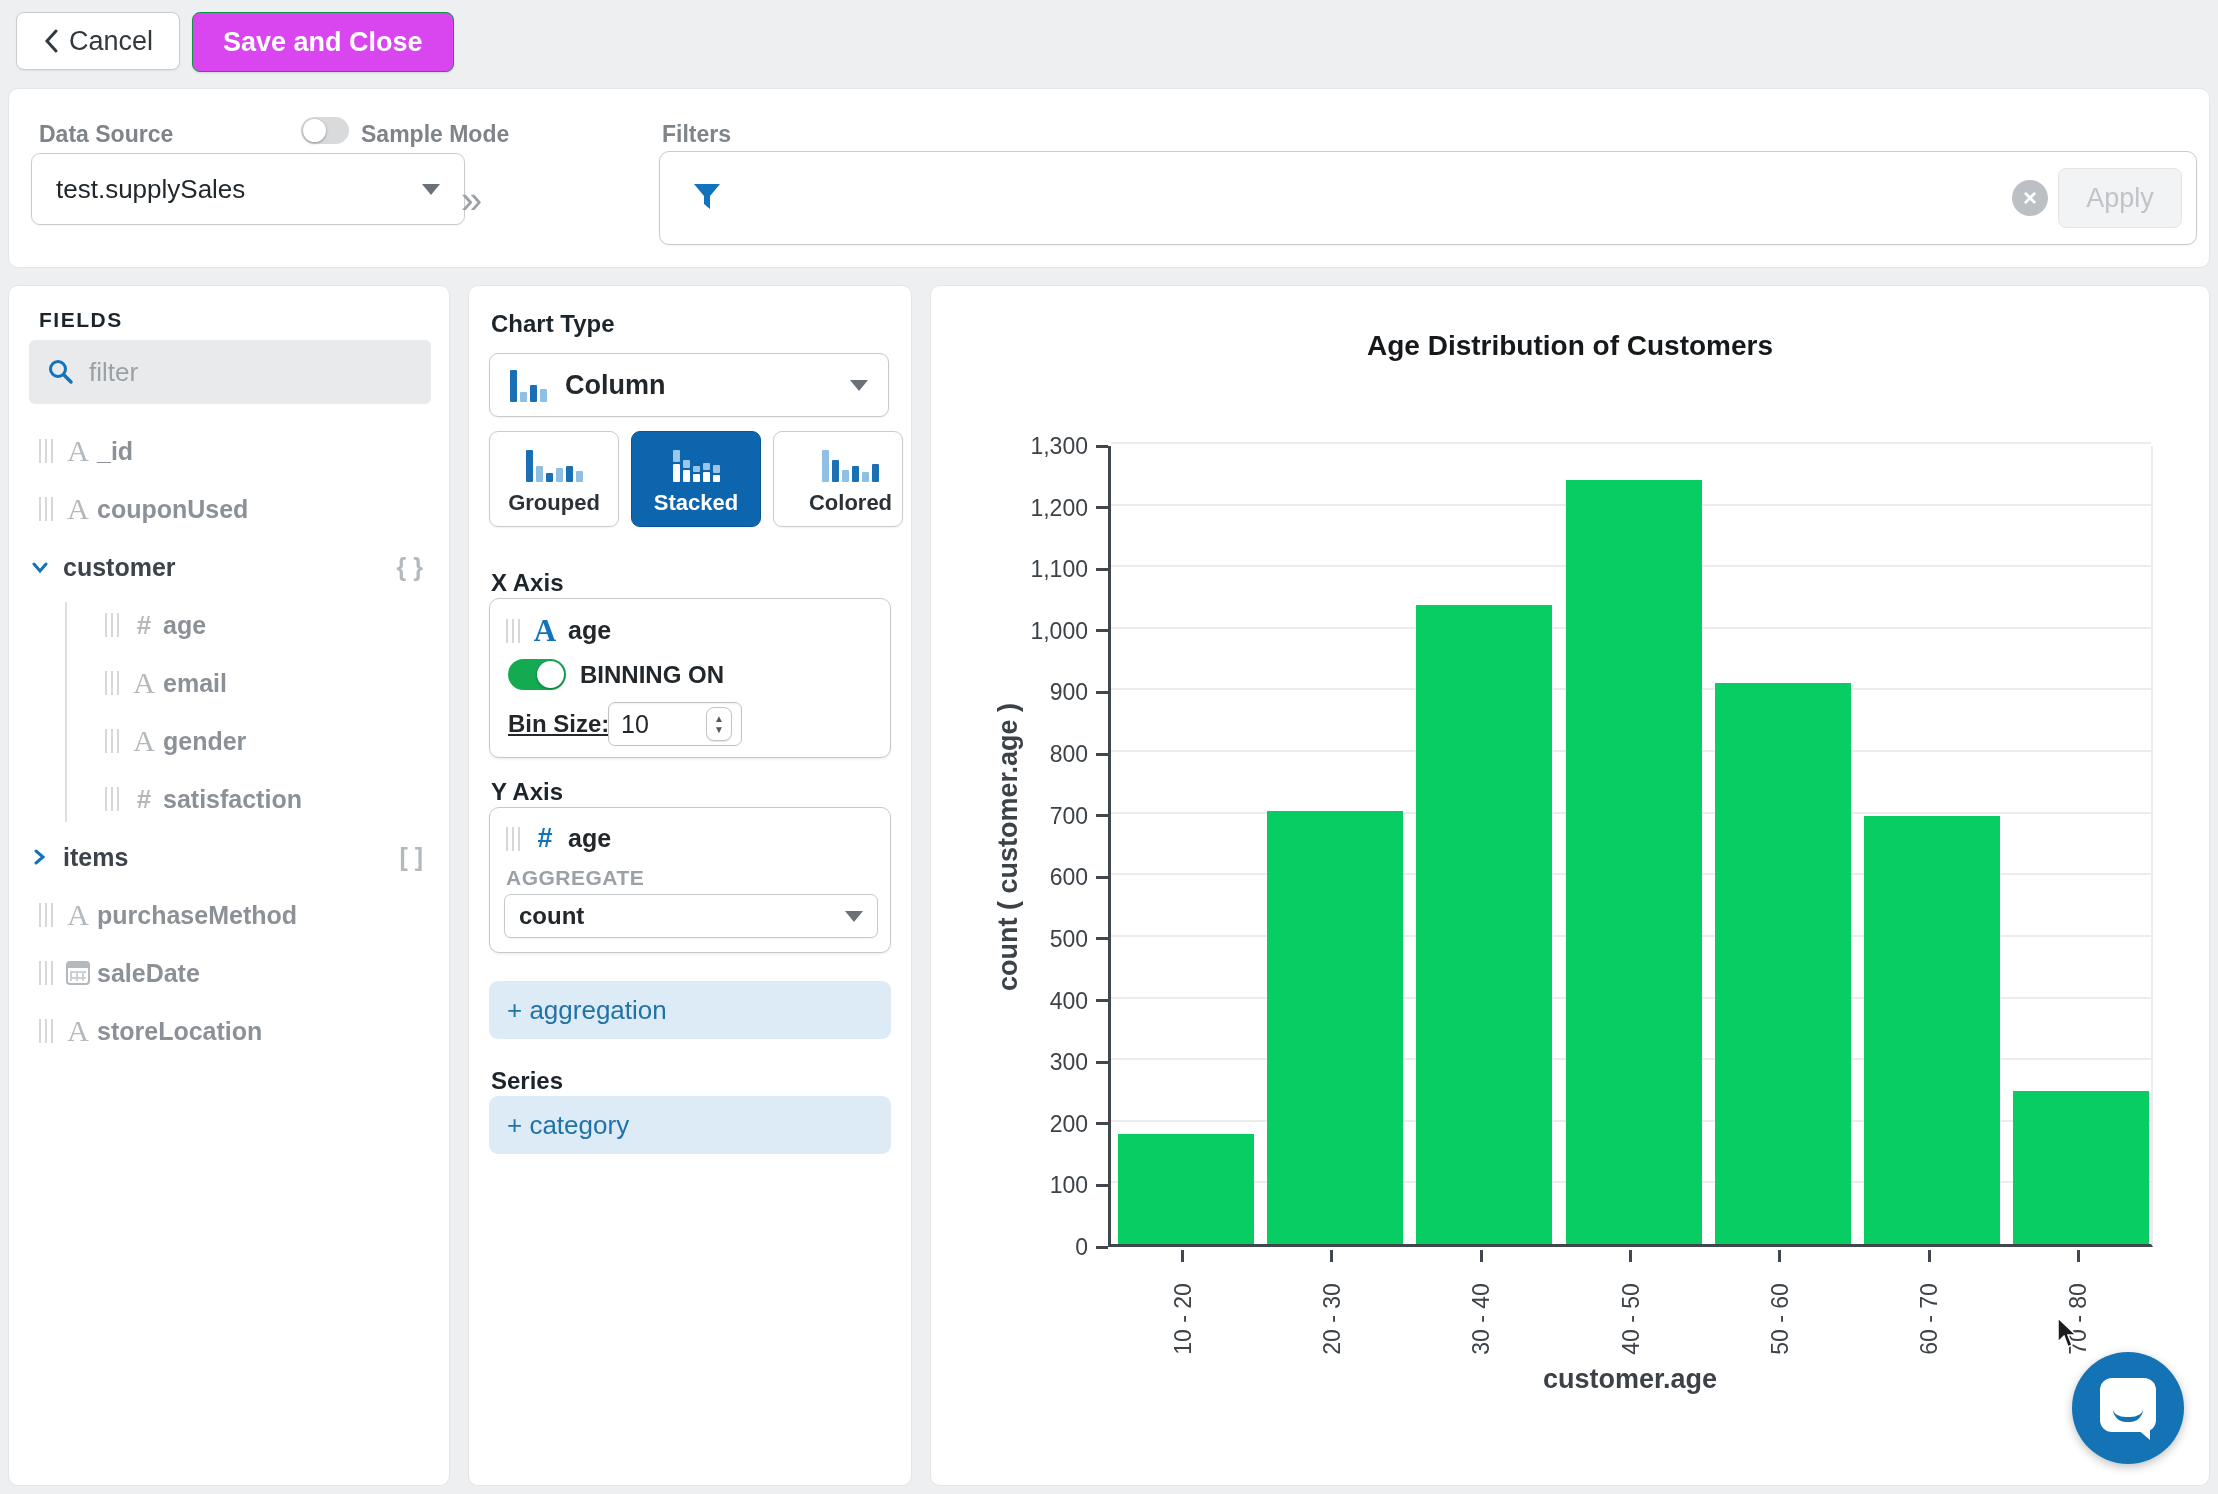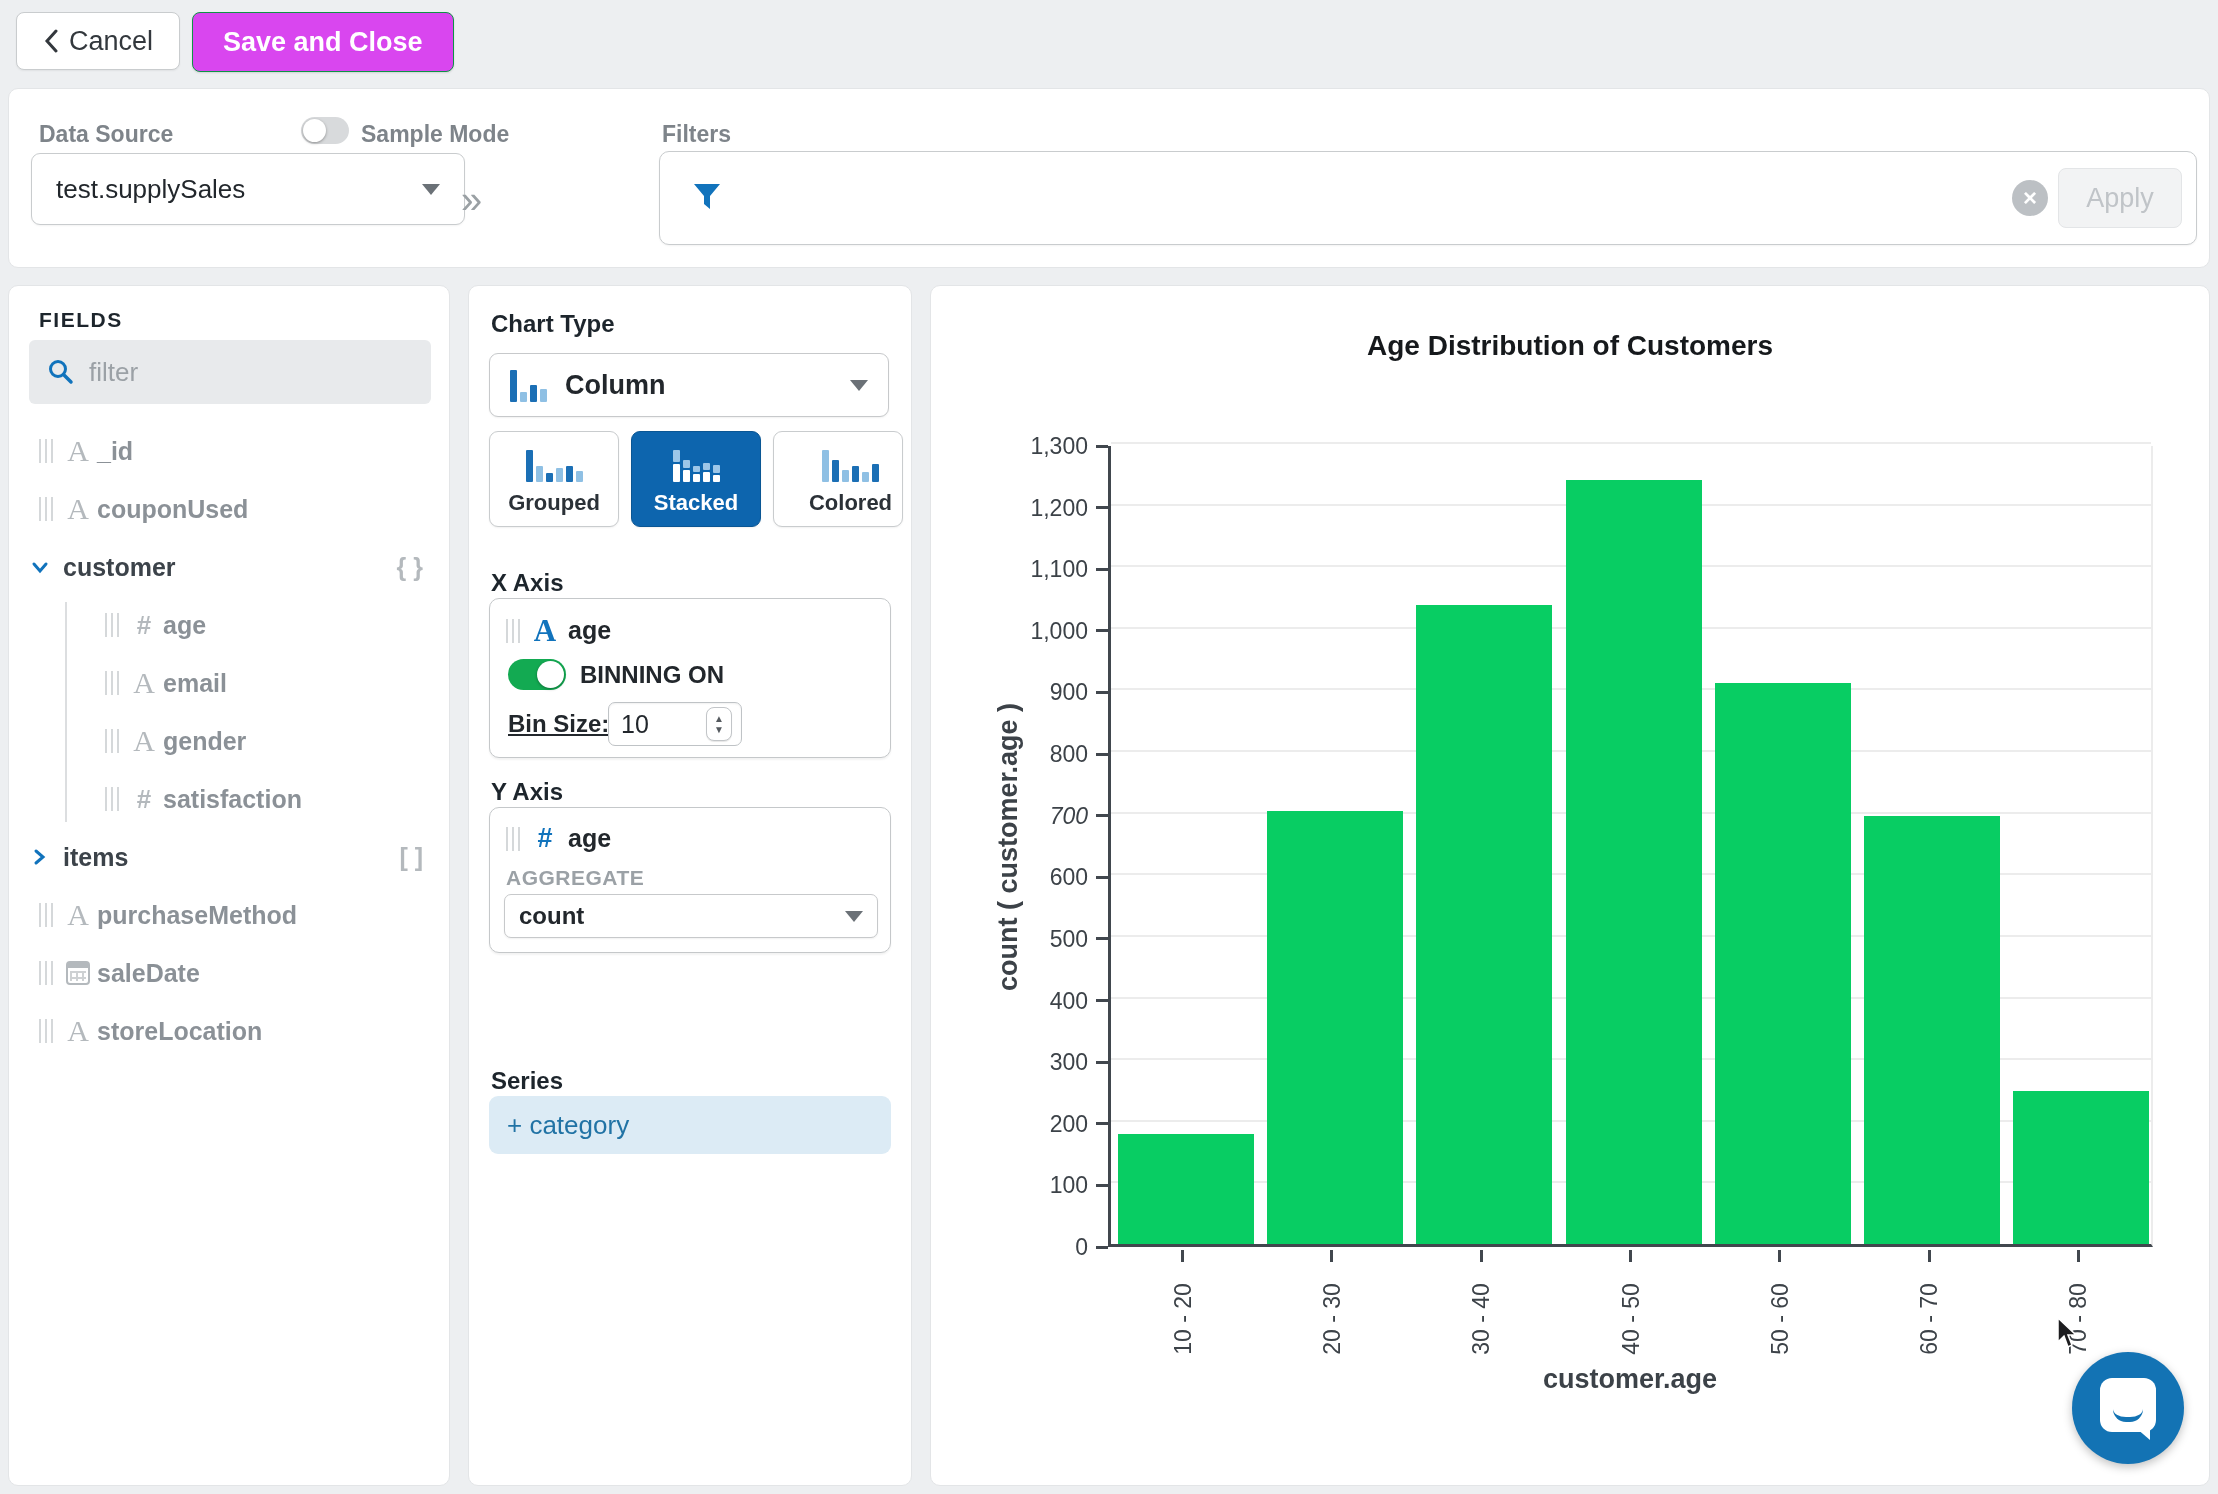--- a/index.html
+++ b/index.html
@@ -347,20 +347,23 @@
         <span class="ticon th">#</span>
         <span class="fname">age</span>
       </div>
       <span class="agg-lbl">AGGREGATE</span>
       <div class="select count-select">
         <span class="lbl">count</span>
         <span class="caret"></span>
       </div>
     </div>
 
+    <button class="add-btn" style="top:695px;">
+      <span>+ aggregation</span>
+    </button>
     <span class="cfg-h" style="left:22px; top:781px;">Series</span>
     <button class="add-btn" style="top:810px;">
       <span>+ category</span>
     </button>
   </section>
 
   <section class="panel chart-panel">
     <div class="chart-title">Age Distribution of Customers</div>
     <div class="y-title">count ( customer.age )</div>
     <div class="plot">
@@ -394,21 +397,21 @@
       <div class="ytick-label" style="left: 67px; top: 824.769px;">200</div>
       <div class="ytick-mark" style="left: 165px; top: 774.654px;"></div>
       <div class="ytick-label" style="left: 67px; top: 763.154px;">300</div>
       <div class="ytick-mark" style="left: 165px; top: 713.038px;"></div>
       <div class="ytick-label" style="left: 67px; top: 701.538px;">400</div>
       <div class="ytick-mark" style="left: 165px; top: 651.423px;"></div>
       <div class="ytick-label" style="left: 67px; top: 639.923px;">500</div>
       <div class="ytick-mark" style="left: 165px; top: 589.808px;"></div>
       <div class="ytick-label" style="left: 67px; top: 578.308px;">600</div>
       <div class="ytick-mark" style="left: 165px; top: 528.192px;"></div>
-      <div class="ytick-label" style="left: 67px; top: 516.692px; font-style: italic;">700</div>
+      <div class="ytick-label" style="left: 67px; top: 516.692px;">700</div>
       <div class="ytick-mark" style="left: 165px; top: 466.577px;"></div>
       <div class="ytick-label" style="left: 67px; top: 455.077px;">800</div>
       <div class="ytick-mark" style="left: 165px; top: 404.962px;"></div>
       <div class="ytick-label" style="left: 67px; top: 393.462px;">900</div>
       <div class="ytick-mark" style="left: 165px; top: 343.346px;"></div>
       <div class="ytick-label" style="left: 67px; top: 331.846px;">1,000</div>
       <div class="ytick-mark" style="left: 165px; top: 281.731px;"></div>
       <div class="ytick-label" style="left: 67px; top: 270.231px;">1,100</div>
       <div class="ytick-mark" style="left: 165px; top: 220.115px;"></div>
       <div class="ytick-label" style="left: 67px; top: 208.615px;">1,200</div>

